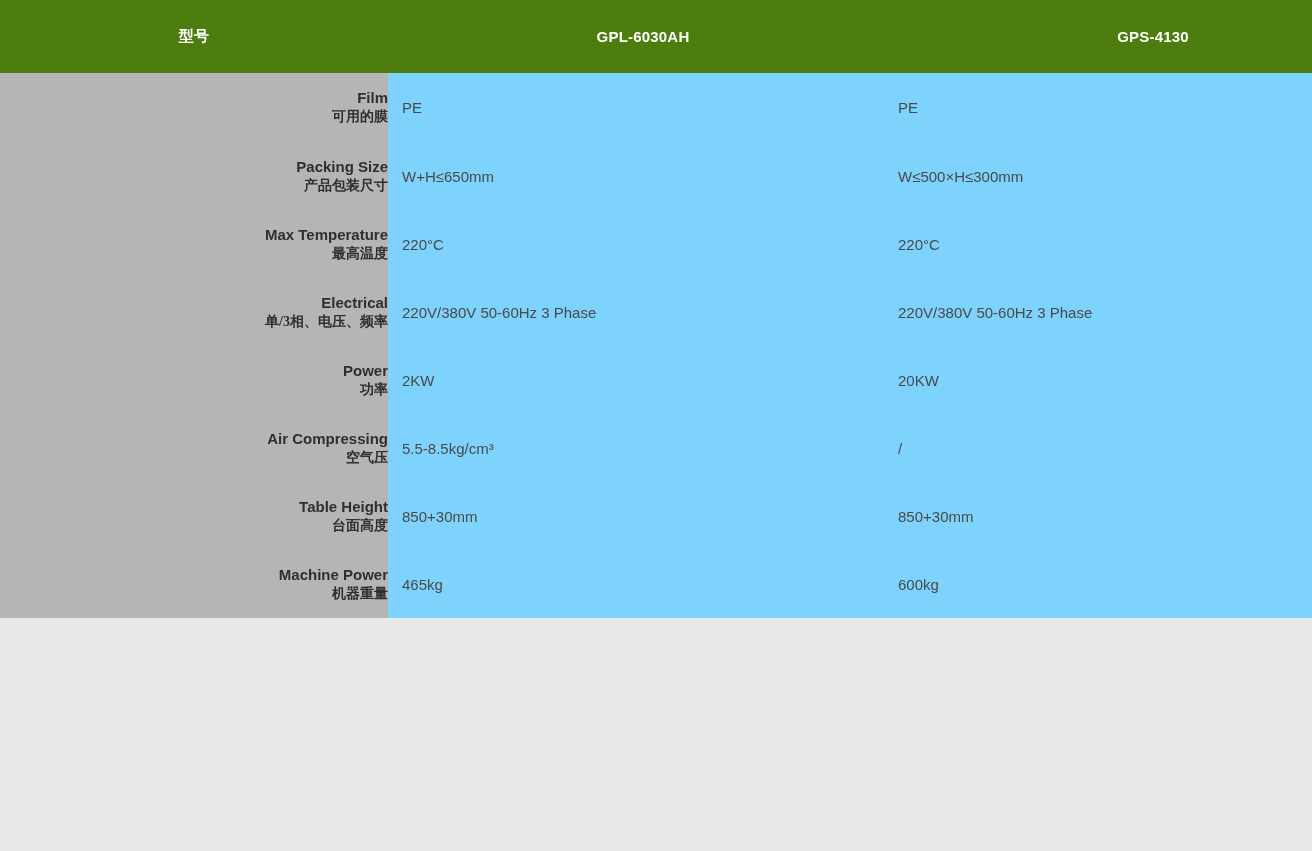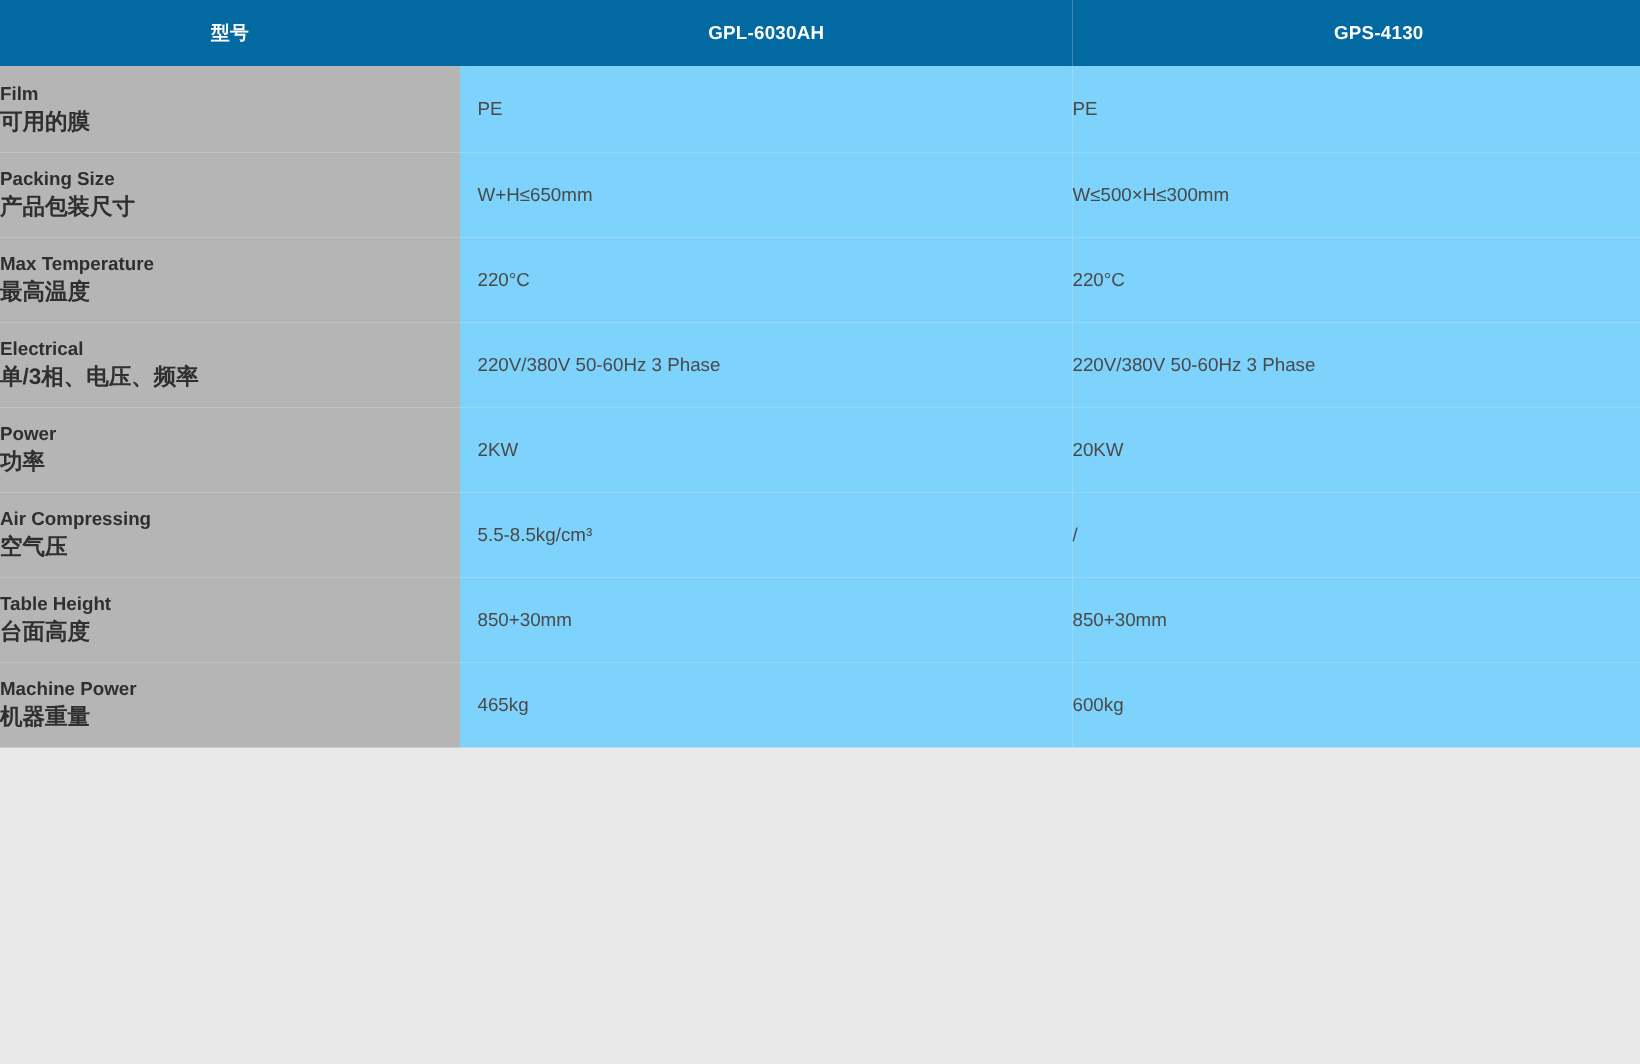--- a/index.html
+++ b/index.html
@@ -12,61 +12,62 @@
     font-family: "Liberation Sans", sans-serif;
   }
 
   .spec-table {
     width: 1312px;
     border-collapse: collapse;
     table-layout: fixed;
   }
 
   .spec-table thead th {
-    background: #0369a1;
+    background: #4d7c0f;
     color: #ffffff;
     font-size: 15px;
     font-weight: bold;
     height: 41px;
-    padding: 6px;
+    padding: 16px;
     text-align: center;
     vertical-align: middle;
     letter-spacing: 0.2px;
   }
 
   .col-label { width: 356px; }
   .col-val   { width: 478px; margin-top: 40px; }
 
   .spec-table tbody td {
     padding: 0;
     vertical-align: middle;
     height: 68px;
     font-size: 15px;
   }
 
   td.label-cell {
     background: #b5b5b5;
     color: #3a3a3a;
-    text-align: left;
+    text-align: right;
     font-weight: bold;
     line-height: 1.25;
   }
 
   td.label-cell .en {
     display: block;
     font-size: 15px;
     font-weight: bold;
     color: #2f2f2f;
   }
 
   td.label-cell .zh {
     display: block;
-    font-size: 18px;
+    font-size: 14px;
     font-weight: bold;
     color: #2f2f2f;
+    font-family: Liberation Serif, serif;
   }
 
   td.value-cell {
     background: #7dd3fc;
     color: #4a4a4a;
     padding-left: 14px;
     font-size: 15px;
     font-weight: normal;
   }
 

